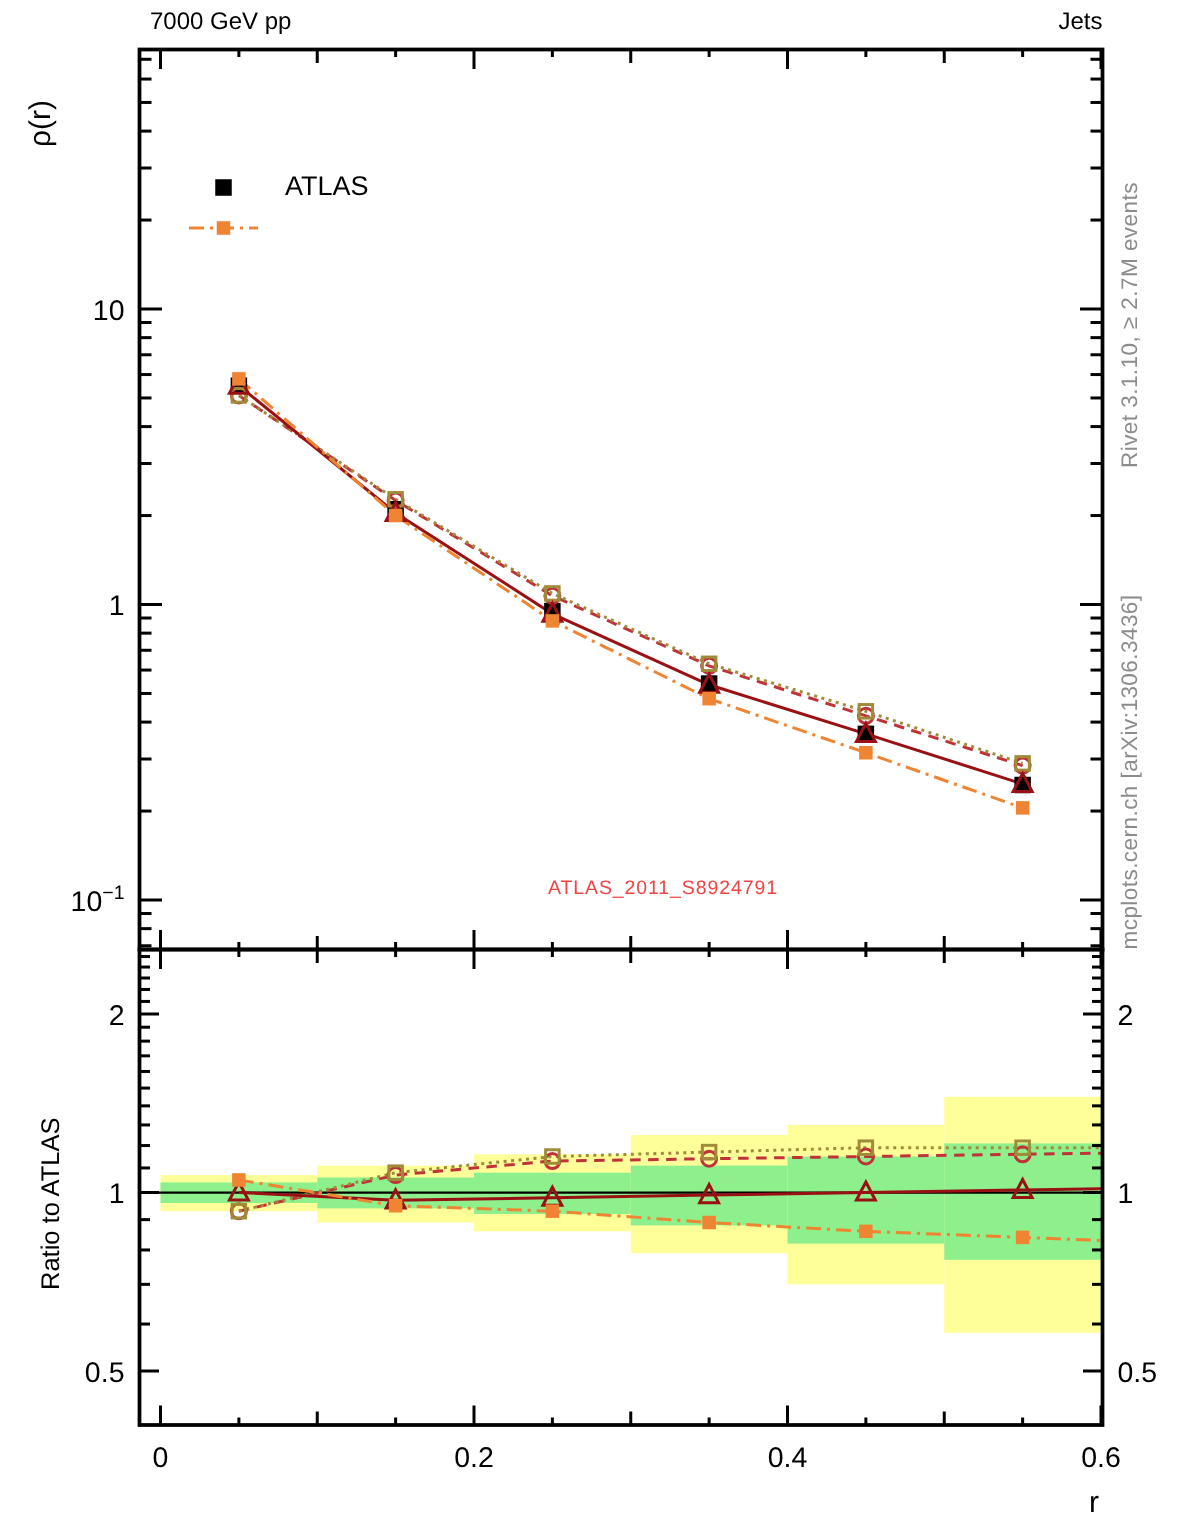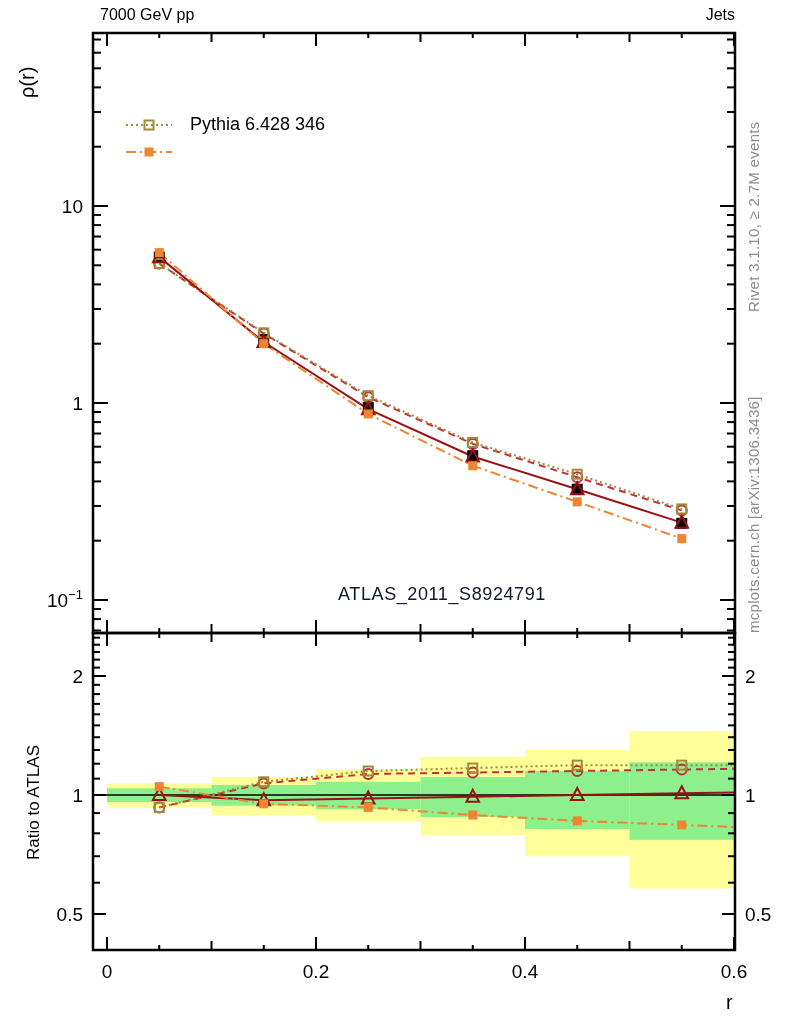--- a/index.html
+++ b/index.html
@@ -2,21 +2,21 @@
 <html><head>
 <meta charset="utf-8">
 <style>
   html,body{margin:0;padding:0;background:#fff;}
   body{width:786px;height:1024px;position:relative;overflow:hidden;
        font-family:"Liberation Sans",sans-serif;color:#000;}
   .abs{position:absolute;}
   .title{font-size:16px;white-space:nowrap;}
   .rot{transform-origin:0 0;transform:rotate(-90deg);white-space:nowrap;}
   .side-caption{font-size:15px;color:#8c8c8c;letter-spacing:.3px;}
-  .watermark{font-size:18px;color:#0f172a;letter-spacing:.6px;}
+  .watermark{font-size:13px;color:#ef4444;letter-spacing:.6px;}
   #legend{position:absolute;left:126px;top:111px;}
   .legend-row{display:flex;align-items:center;height:27.4px;}
   .legend-label{margin-left:18px;font-size:18px;white-space:nowrap;}
   svg text{font-family:"Liberation Sans",sans-serif;fill:#000;}
 </style>
 </head>
 <body>
 
 <svg id="plot" class="abs" style="left:0;top:0" width="786" height="1024" viewBox="0 0 786 1024">
     <g>
@@ -279,24 +279,23 @@
 <div class="abs" style="left:726px;top:991px;font-size:20px">r</div>
 
 <div class="abs watermark" style="left:320px;top:584px;width:244px;text-align:center">ATLAS_2011_S8924791</div>
 
 <div class="abs rot side-caption" style="left:745px;top:312px">Rivet 3.1.10, ≥ 2.7M events</div>
 <div class="abs rot side-caption" style="left:745px;top:633px">mcplots.cern.ch [arXiv:1306.3436]</div>
 
 <div id="legend">
     <div class="legend-row">
       <svg width="46" height="20">
-        <line x1="0" y1="10" x2="46" y2="10" stroke="#a08b3a" stroke-width="2" stroke-dasharray="2 3"></line>
-        <rect x="18.5" y="5.5" width="9" height="9" fill="none" stroke="#a08b3a" stroke-width="2"></rect>
+        <rect x="17.5" y="4.5" width="11" height="11" fill="#000000"></rect>
       </svg>
-      <span class="legend-label">Pythia 6.428 346</span>
+      <span class="legend-label">ATLAS</span>
     </div>
     <div class="legend-row">
       <svg width="46" height="20">
         <line x1="0" y1="10" x2="46" y2="10" stroke="#ef8532" stroke-width="2" stroke-dasharray="10 4 2 4"></line>
         <rect x="18.5" y="5.5" width="9" height="9" fill="#ef8532"></rect>
       </svg>
     </div>
   </div>
 
 </body></html>

